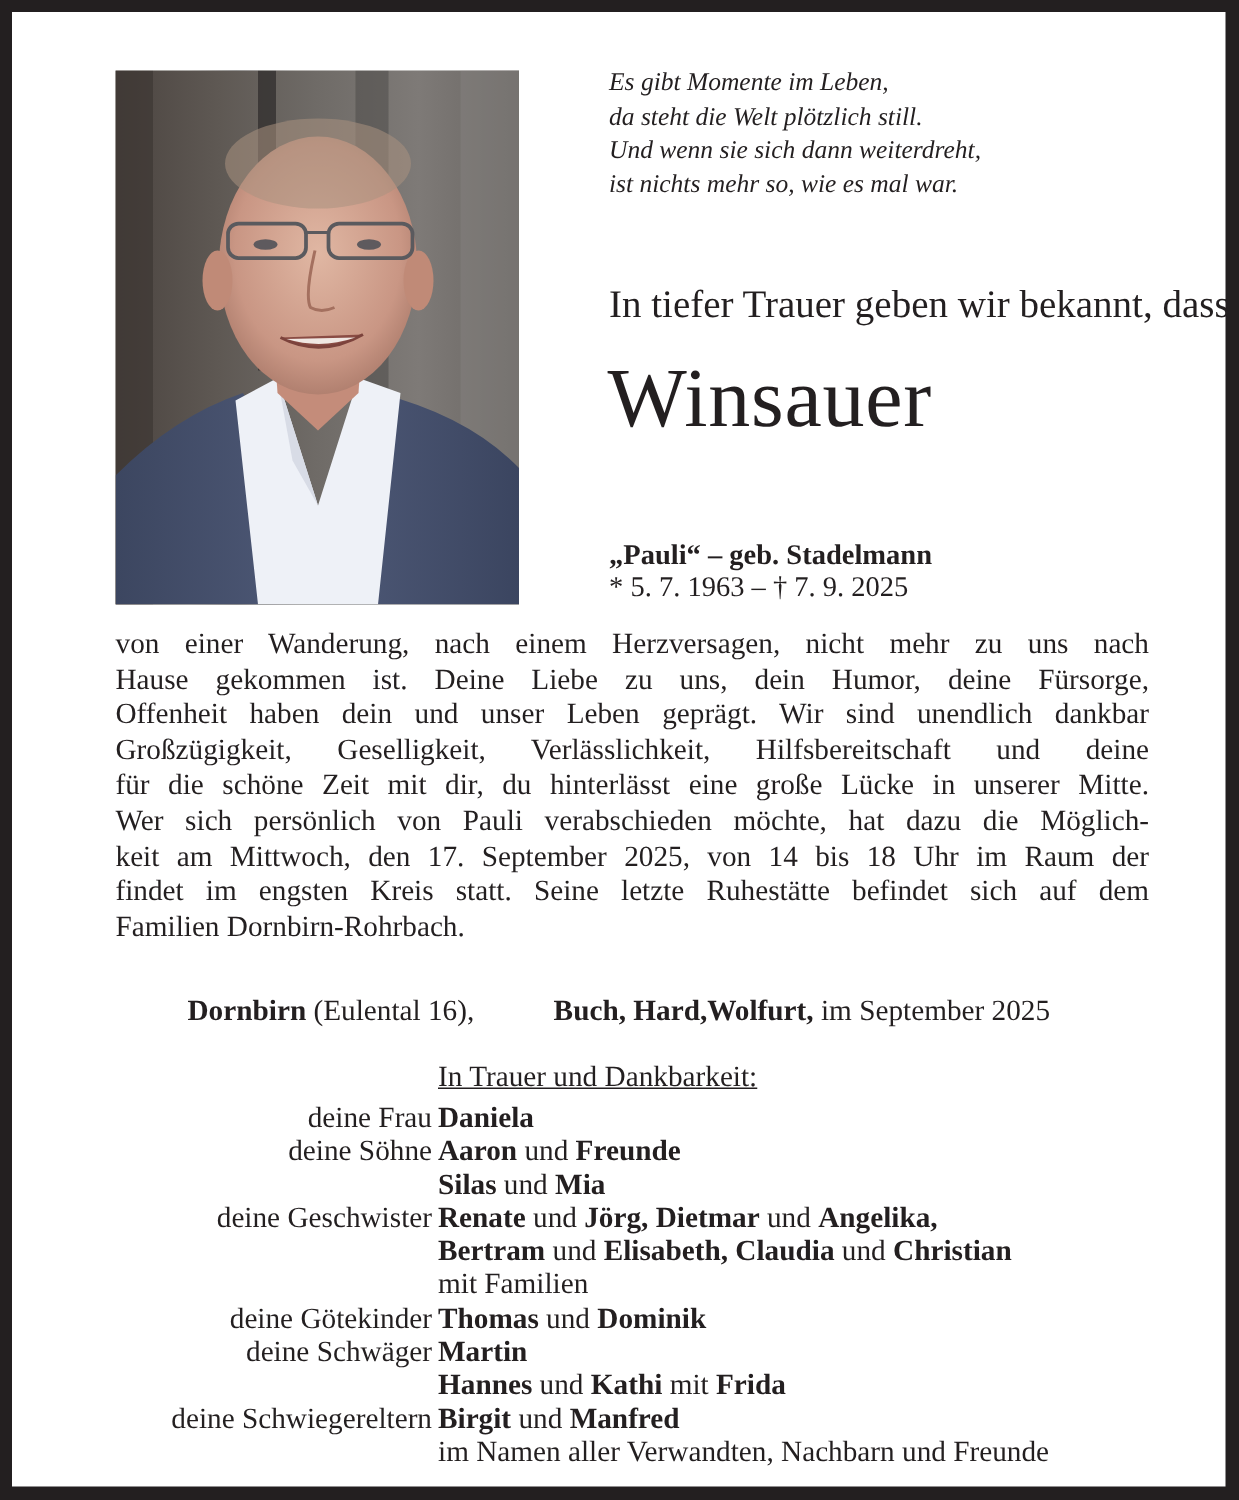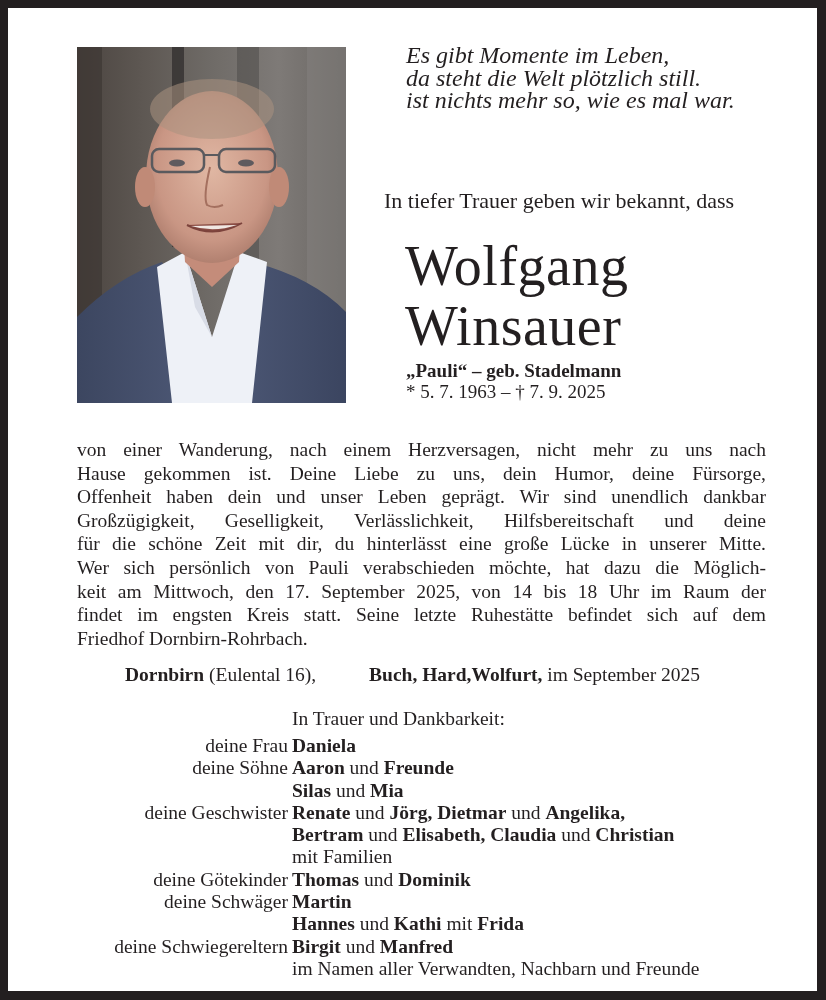--- a/index.html
+++ b/index.html
@@ -14,47 +14,47 @@
   
   .photo {
     position: absolute; left: 69px; top: 39px; width: 269px; height: 356px; overflow: hidden;
     background: linear-gradient(90deg, #5a5550 0%, #6d6862 18%, #3f3d3c 30%, #7b7671 45%, #8d8a86 70%, #6f6c69 100%);
   }
   .photo svg { display: block; }
 
   
   .poem {
     position: absolute; left: 398px; top: 36px; width: 380px;
-    font-style: italic; font-size: 24px; line-height: 22.5px;
+    font-style: italic; font-size: 17px; line-height: 22.5px;
   }
   .poem div { white-space: nowrap; }
 
-  .intro { position: absolute; left: 376px; top: 180px; font-size: 22px; white-space: nowrap; }
+  .intro { position: absolute; left: 398px; top: 180px; font-size: 26px; white-space: nowrap; }
 
   .name {
     position: absolute; left: 397px; top: 228px; font-size: 56px; line-height: 60px;
     letter-spacing: 0.5px;
   }
   .name div { white-space: nowrap; }
 
   .nick { position: absolute; left: 398px; top: 352px; font-size: 19px; font-weight: bold; white-space: nowrap; line-height: 22px; }
   .dates { position: absolute; left: 398px; top: 373px; font-size: 19px; font-weight: normal; white-space: nowrap; line-height: 22px; }
 
   .body-text {
     position: absolute; left: 69px; top: 410px; width: 689px;
     font-family: "Liberation Sans Narrow", "Liberation Serif", serif;
-    font-size: 19.5px; line-height: 23.6px; text-align: justify; margin-top: 20px;
+    font-size: 19.5px; line-height: 23.6px; text-align: justify;
   }
   .body-text .ln { display: block; text-align: justify; text-align-last: justify; white-space: nowrap; height: 23.6px; }
   .body-text .ln.last { text-align-last: left; }
 
   .place { position: absolute; left: 69px; top: 656px; font-size: 19.5px; white-space: nowrap; }
   .place b { font-weight: bold; margin-left: 48px; }
 
-  .mourn-head { position: absolute; left: 284px; top: 700px; font-size: 19.5px; white-space: nowrap; }
+  .mourn-head { position: absolute; left: 284px; top: 700px; font-size: 19.5px; white-space: nowrap; text-decoration: underline; }
 
   .mourners { position: absolute; left: 0; top: 727px; width: 826px; font-size: 19.5px; }
   .mrow { position: relative; height: 22.3px; line-height: 22.3px; white-space: nowrap; }
   .mrow .rel { position: absolute; right: calc(826px - 280px); text-align: right; }
   .mrow .who { position: absolute; left: 284px; }
   .mrow b { font-weight: bold; }
 </style>
 </head>
 <body>
 
@@ -109,43 +109,43 @@
 
       <path d="M133 120 Q126 150 130 158 Q137 162 146 158" fill="none" stroke="#a4705f" stroke-width="2"></path>
       <path d="M110 178 Q137 192 165 176" fill="#8a4c44" stroke="#7c433c" stroke-width="2"></path>
       <path d="M114 179 Q137 186 160 178" fill="#f0e7e2"></path>
     </svg>
   </div>
 
   <div class="poem serif">
     <div>Es gibt Momente im Leben,</div>
     <div>da steht die Welt plötzlich still.</div>
+    <div>Und wenn sie sich dann weiterdreht,</div>
     <div>ist nichts mehr so, wie es mal war.</div>
   </div>
 
   <div class="intro serif">In tiefer Trauer geben wir bekannt, dass</div>
 
   <div class="name serif">
-    <div>Wolfgang</div>
     <div>Winsauer</div>
   </div>
 
   <div class="nick serif">„Pauli“ – geb. Stadelmann</div>
   <div class="dates serif">* 5. 7. 1963 – † 7. 9. 2025</div>
 
   <div class="body-text serif">
     <span class="ln">von einer Wanderung, nach einem Herzversagen, nicht mehr zu uns nach</span>
     <span class="ln">Hause gekommen ist. Deine Liebe zu uns, dein Humor, deine Fürsorge,</span>
     <span class="ln">Offenheit haben dein und unser Leben geprägt. Wir sind unendlich dankbar</span>
     <span class="ln">Großzügigkeit, Geselligkeit, Verlässlichkeit, Hilfsbereitschaft und deine</span>
     <span class="ln">für die schöne Zeit mit dir, du hinterlässt eine große Lücke in unserer Mitte.</span>
     <span class="ln">Wer sich persönlich von Pauli verabschieden möchte, hat dazu die Möglich-</span>
     <span class="ln">keit am Mittwoch, den 17. September 2025, von 14 bis 18 Uhr im Raum der</span>
     <span class="ln">findet im engsten Kreis statt. Seine letzte Ruhestätte befindet sich auf dem</span>
-    <span class="ln last">Friedhof Dornbirn-Rohrbach.</span>
+    <span class="ln last">Familien Dornbirn-Rohrbach.</span>
   </div>
 
   <div class="place serif"><b>Dornbirn</b><span> (Eulental 16), </span><b>Buch, Hard,Wolfurt,</b><span> im September 2025</span></div>
 
   <div class="mourn-head serif">In Trauer und Dankbarkeit:</div>
 
   <div class="mourners serif" id="mourners">
       <div class="mrow">
         <span class="rel">deine Frau</span>
         <span class="who"><b>Daniela</b></span>

